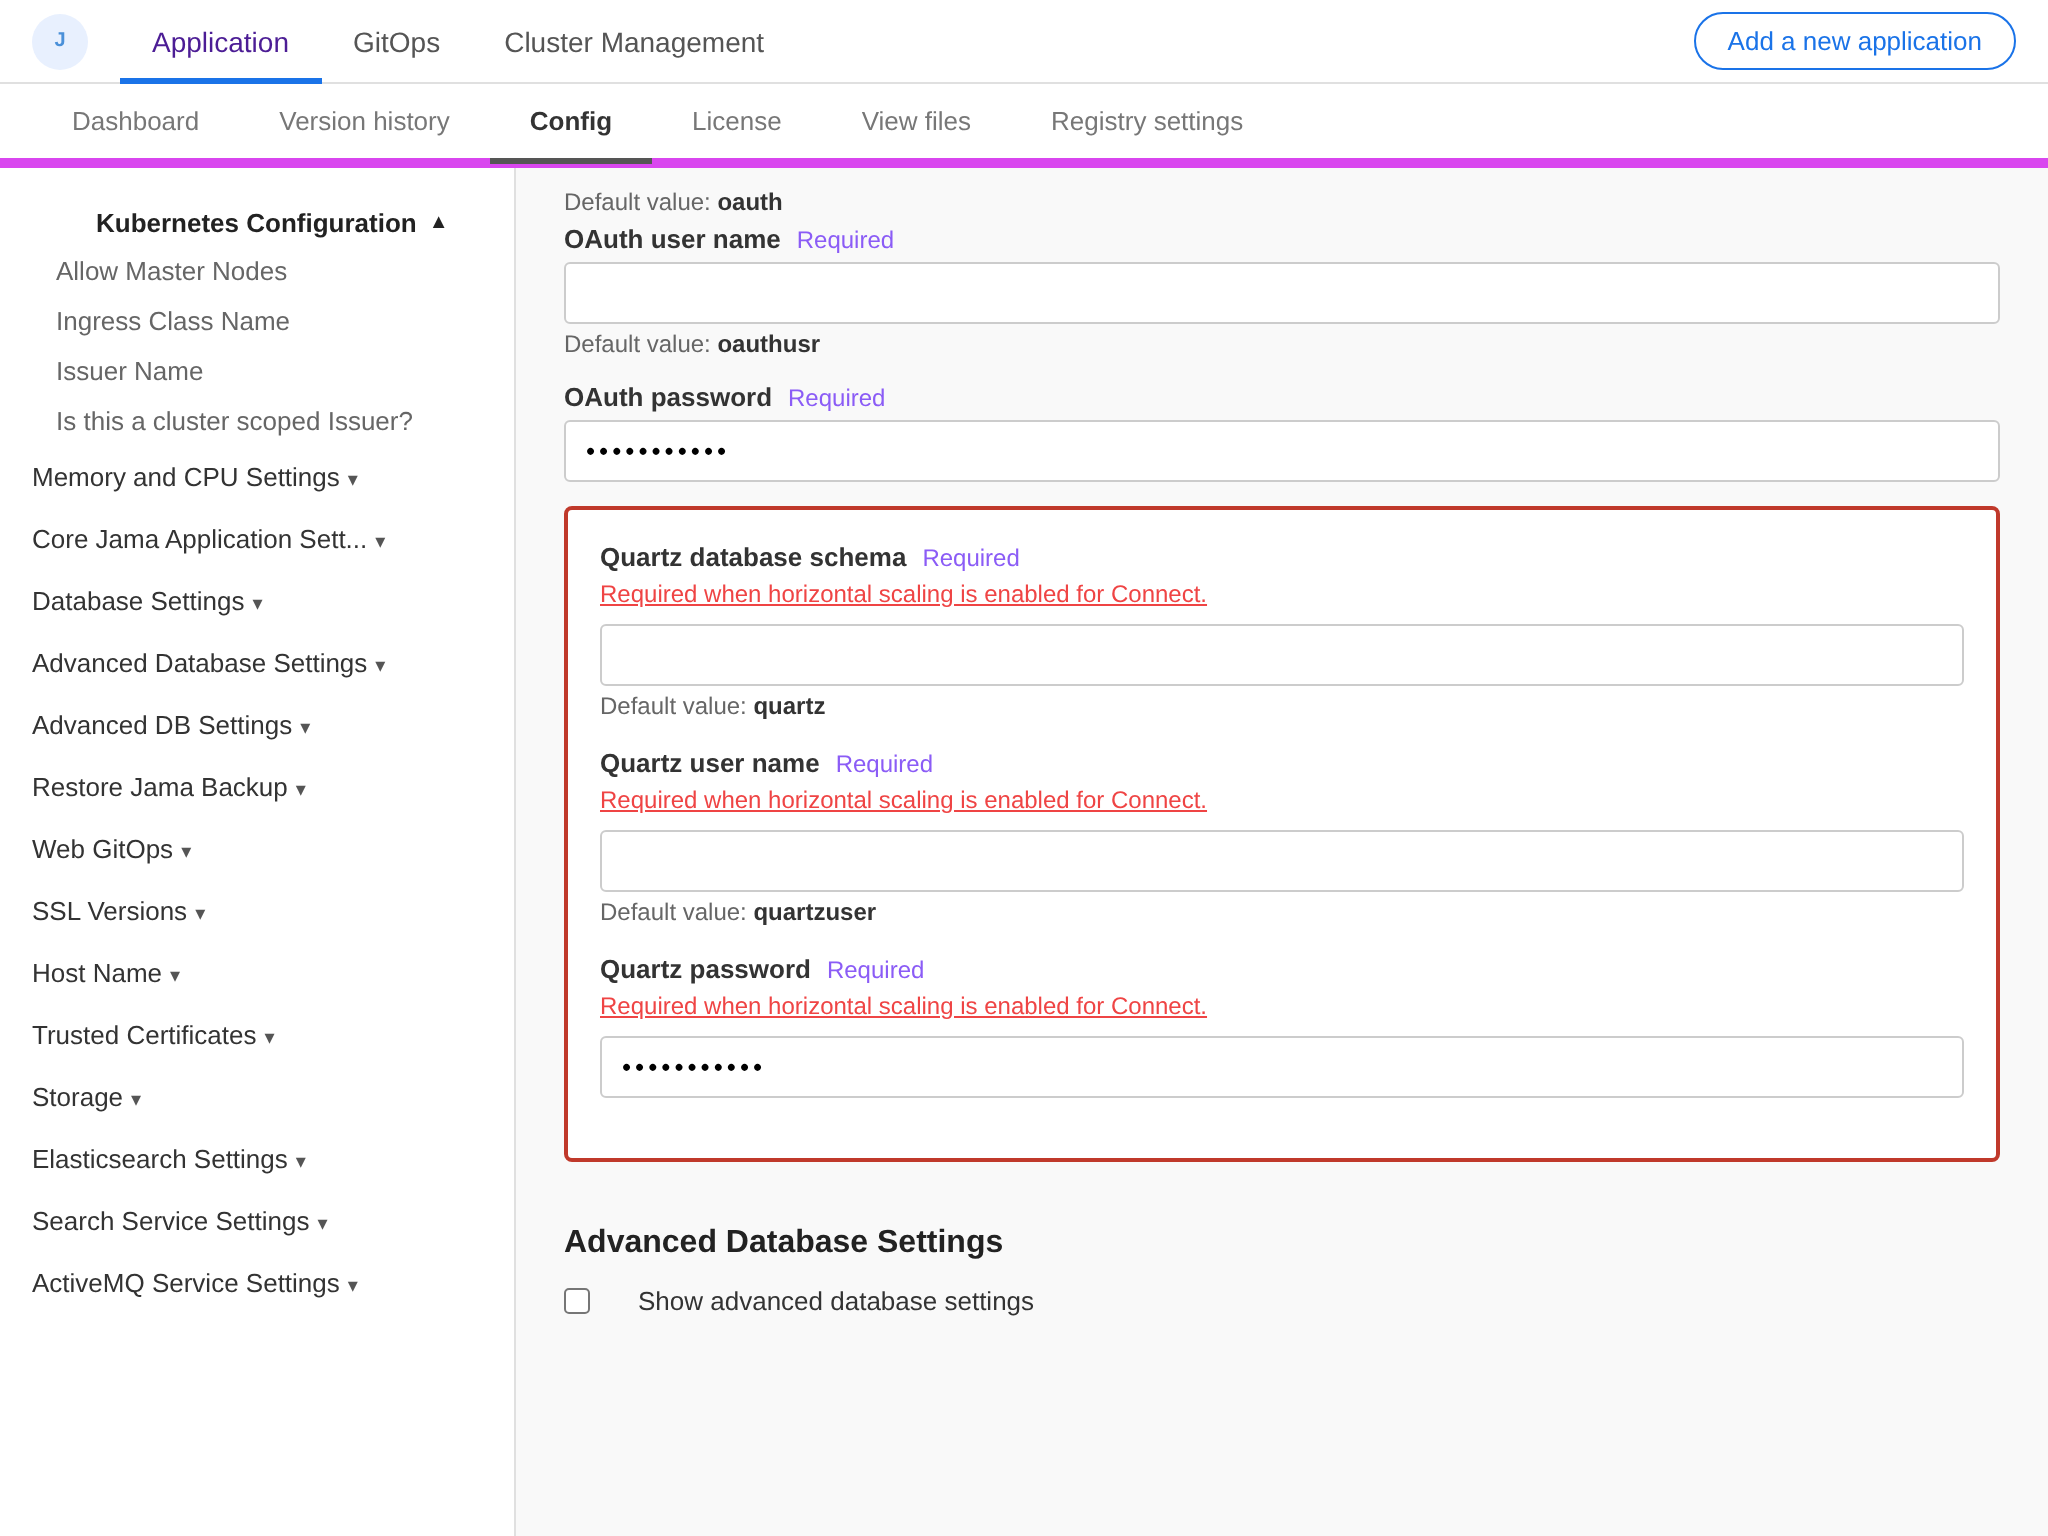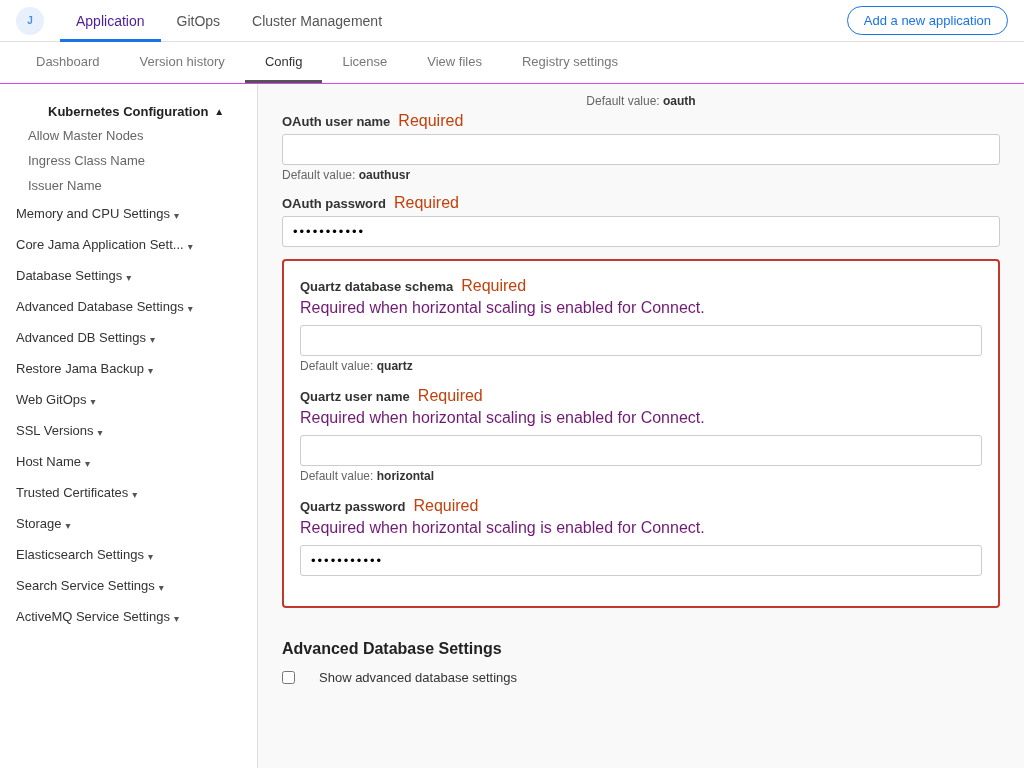--- a/index.html
+++ b/index.html
@@ -25,29 +25,29 @@
     }
     .top-nav-item.active { color: #4c1d95; border-bottom: 3px solid #1a73e8; }
     .top-nav-add-btn {
       margin-left: auto; background: #fff; border: 1.5px solid #1a73e8;
       color: #1a73e8; padding: 6px 16px; border-radius: 20px;
       cursor: pointer; font-size: 13px; font-weight: 500;
     }
 
     
     .sec-nav {
-      display: flex; align-items: flex-end; background: #fff;
-      border-bottom: 1px solid #d946ef; height: 42px; padding: 0 16px;
+      display: flex; align-items: center; background: #fff;
+      border-bottom: 5px solid #d946ef; height: 42px; padding: 0 16px;
     }
     .sec-nav-item {
       padding: 0 20px; height: 42px; line-height: 42px;
       cursor: pointer; font-size: 13px; color: #777;
       border-bottom: 3px solid transparent;
     }
-    .sec-nav-item.active { color: #333; border-bottom: 3px solid #555; font-weight: 400; }
+    .sec-nav-item.active { color: #333; border-bottom: 3px solid #555; font-weight: 700; }
 
     
     .layout { display: flex; height: calc(768px - 84px); }
 
     
     .sidebar {
       width: 258px; min-width: 258px; background: #fff;
       border-right: 1px solid #e0e0e0; overflow-y: auto;
       padding: 12px 0;
     }
@@ -72,42 +72,42 @@
       background: #f9f9f9;
     }
 
     
     .field-group { margin-bottom: 12px; padding: 0 24px; }
     .field-label {
       font-size: 13px; font-weight: 600; color: #333;
       margin-bottom: 4px; display: flex; align-items: center; gap: 8px;
     }
     .required-badge {
-      color: #c2410c; font-size: 16px; font-weight: 500;
+      color: #8b5cf6; font-size: 12px; font-weight: 500;
     }
     .field-input {
       width: 100%; border: 1px solid #ccc; border-radius: 3px;
       padding: 7px 10px; font-size: 13px; background: #fff;
       outline: none;
     }
     .field-default {
       font-size: 12px; color: #666; margin-top: 3px;
     }
     .field-default strong { font-weight: 600; color: #333; }
 
     
     .highlighted-section {
       border: 2px solid #c0392b; border-radius: 4px;
       margin: 12px 24px; padding: 16px; background: #fff;
     }
     .highlighted-section .field-group {
       padding: 0; margin-bottom: 14px;
     }
     .field-description {
-      font-size: 16px; color: #701a75; margin-bottom: 8px;
+      font-size: 12px; color: #ef4444; margin-bottom: 8px; text-decoration: underline;
     }
 
     
     .section-heading {
       font-size: 16px; font-weight: 700; color: #222;
       padding: 20px 24px 12px;
     }
     .checkbox-row {
       display: flex; align-items: center; gap: 24px;
       padding: 0 24px; font-size: 13px; color: #333;
@@ -145,20 +145,21 @@
 <div class="layout">
 
   <div class="sidebar">
     <div class="sidebar-section-title">
       <span>Kubernetes Configuration</span>
       <span class="chevron">▲</span>
     </div>
     <div class="sidebar-sub-item">Allow Master Nodes</div>
     <div class="sidebar-sub-item">Ingress Class Name</div>
     <div class="sidebar-sub-item">Issuer Name</div>
+    <div class="sidebar-sub-item">Is this a cluster scoped Issuer?</div>
 
     <div class="sidebar-item">
       <span>Memory and CPU Settings</span>
       <span class="chevron">▾</span>
     </div>
     <div class="sidebar-item">
       <span>Core Jama Application Sett...</span>
       <span class="chevron">▾</span>
     </div>
     <div class="sidebar-item">
@@ -206,21 +207,21 @@
       <span class="chevron">▾</span>
     </div>
     <div class="sidebar-item">
       <span>ActiveMQ Service Settings</span>
       <span class="chevron">▾</span>
     </div>
   </div>
 
   <div class="main-content">
 
-    <div style="padding: 8px 24px 4px; text-align: center;">
+    <div style="padding: 8px 24px 4px;">
       <span class="field-default">
         Default value: <strong>oauth</strong>
       </span>
     </div>
 
     <div class="field-group">
       <div class="field-label">
         <span>OAuth user name</span>
         <span class="required-badge">Required</span>
       </div>
@@ -253,21 +254,21 @@
       </div>
 
       <div class="field-group">
         <div class="field-label">
           <span>Quartz user name</span>
           <span class="required-badge">Required</span>
         </div>
         <div class="field-description">Required when horizontal scaling is enabled for Connect.</div>
         <input class="field-input" type="text" value="" style="">
         <div class="field-default">
-          Default value: <strong>horizontal</strong>
+          Default value: <strong>quartzuser</strong>
         </div>
       </div>
 
       <div class="field-group">
         <div class="field-label">
           <span>Quartz password</span>
           <span class="required-badge">Required</span>
         </div>
         <div class="field-description">Required when horizontal scaling is enabled for Connect.</div>
         <input class="field-input" type="password" value="placeholder" style="letter-spacing: 2px;">

